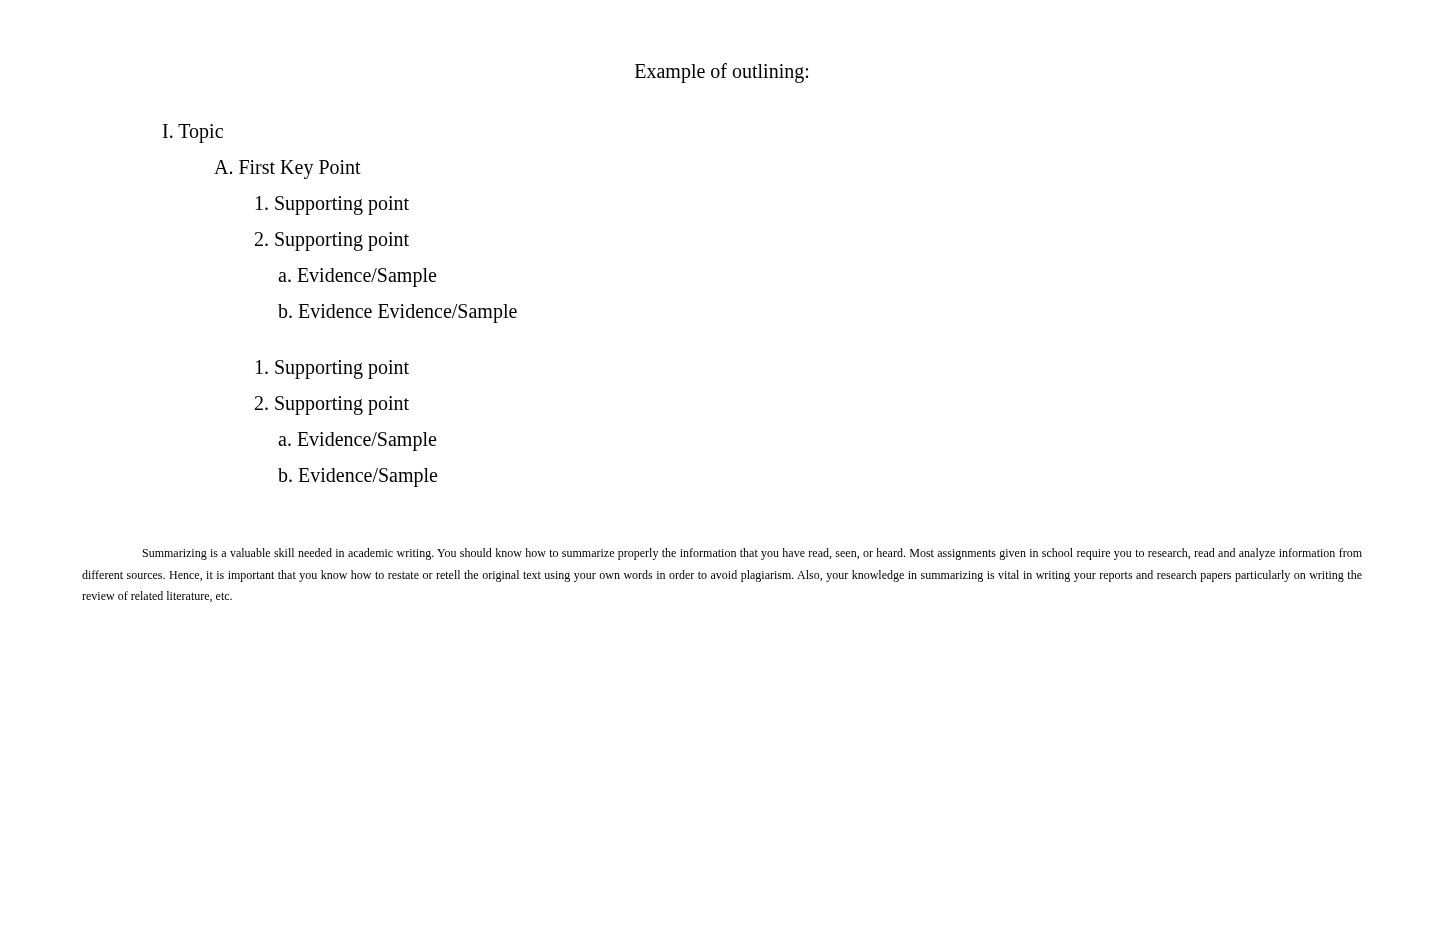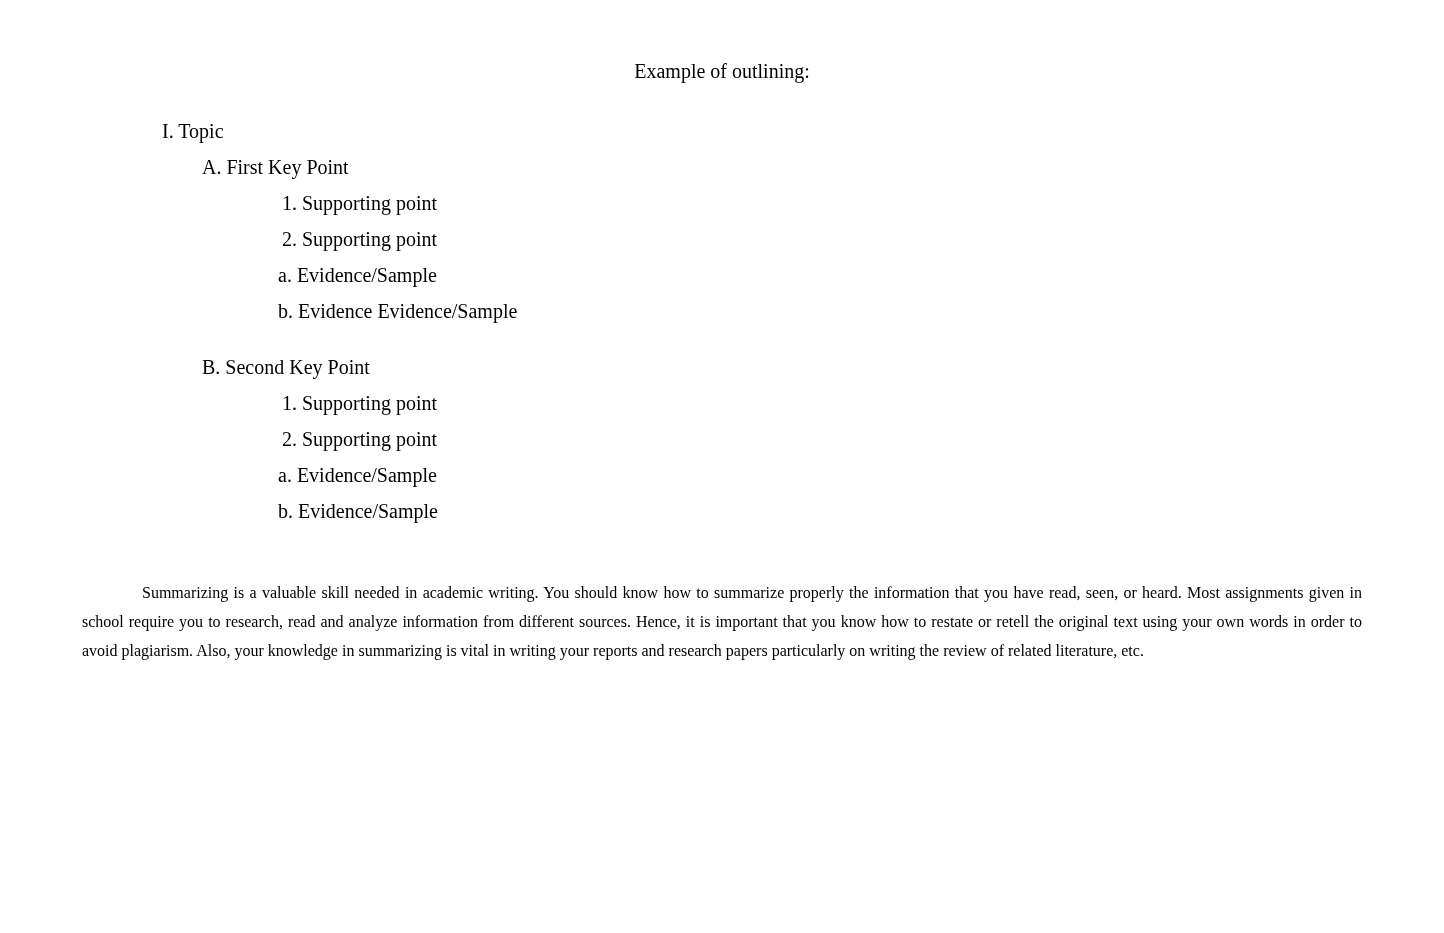--- a/index.html
+++ b/index.html
@@ -39,35 +39,35 @@
       font-size: 20px;
       line-height: 1.8;
     }
 
     .level-1 {
       margin-left: 0px;
       margin-top: 25px;
     }
 
     .level-2 {
-      margin-left: 40px;
+      margin-left: 52px;
     }
 
     .level-3 {
-      margin-left: 120px;
+      margin-left: 92px;
     }
 
     .level-4 {
       margin-left: 116px;
     }
 
     .paragraph-section {
       margin-top: 50px;
       text-align: justify;
-      font-size: 16px;
+      font-size: 12px;
       line-height: 1.8;
       text-indent: 60px;
     }
 
     .blank-line {
       height: 20px;
     }
   </style>
 </head>
 <body>
@@ -83,21 +83,20 @@
     <div class="outline-item level-2">A.   First Key Point</div>
 
     <div class="outline-item level-3">1.  Supporting point</div>
     <div class="outline-item level-3">2.  Supporting point</div>
 
     <div class="outline-item level-4">a.  Evidence/Sample</div>
     <div class="outline-item level-4">b.  Evidence Evidence/Sample</div>
 
     <div class="blank-line"></div>
 
-    <div class="outline-item level-2">B.  Second Key Point</div>
 
     <div class="outline-item level-3">1.  Supporting point</div>
     <div class="outline-item level-3">2.  Supporting point</div>
 
     <div class="outline-item level-4">a.  Evidence/Sample</div>
     <div class="outline-item level-4">b.  Evidence/Sample</div>
 
   </div>
 
   <div class="paragraph-section">Summarizing is a valuable skill needed in academic writing. You should know how to summarize properly the information that you have read, seen, or heard. Most assignments given in school require you to research, read and analyze information from different sources. Hence, it is important that you know how to restate or retell the original text using your own words in order to avoid plagiarism. Also, your knowledge in summarizing is vital in writing your reports and research papers particularly on writing the review of related literature, etc.</div>

